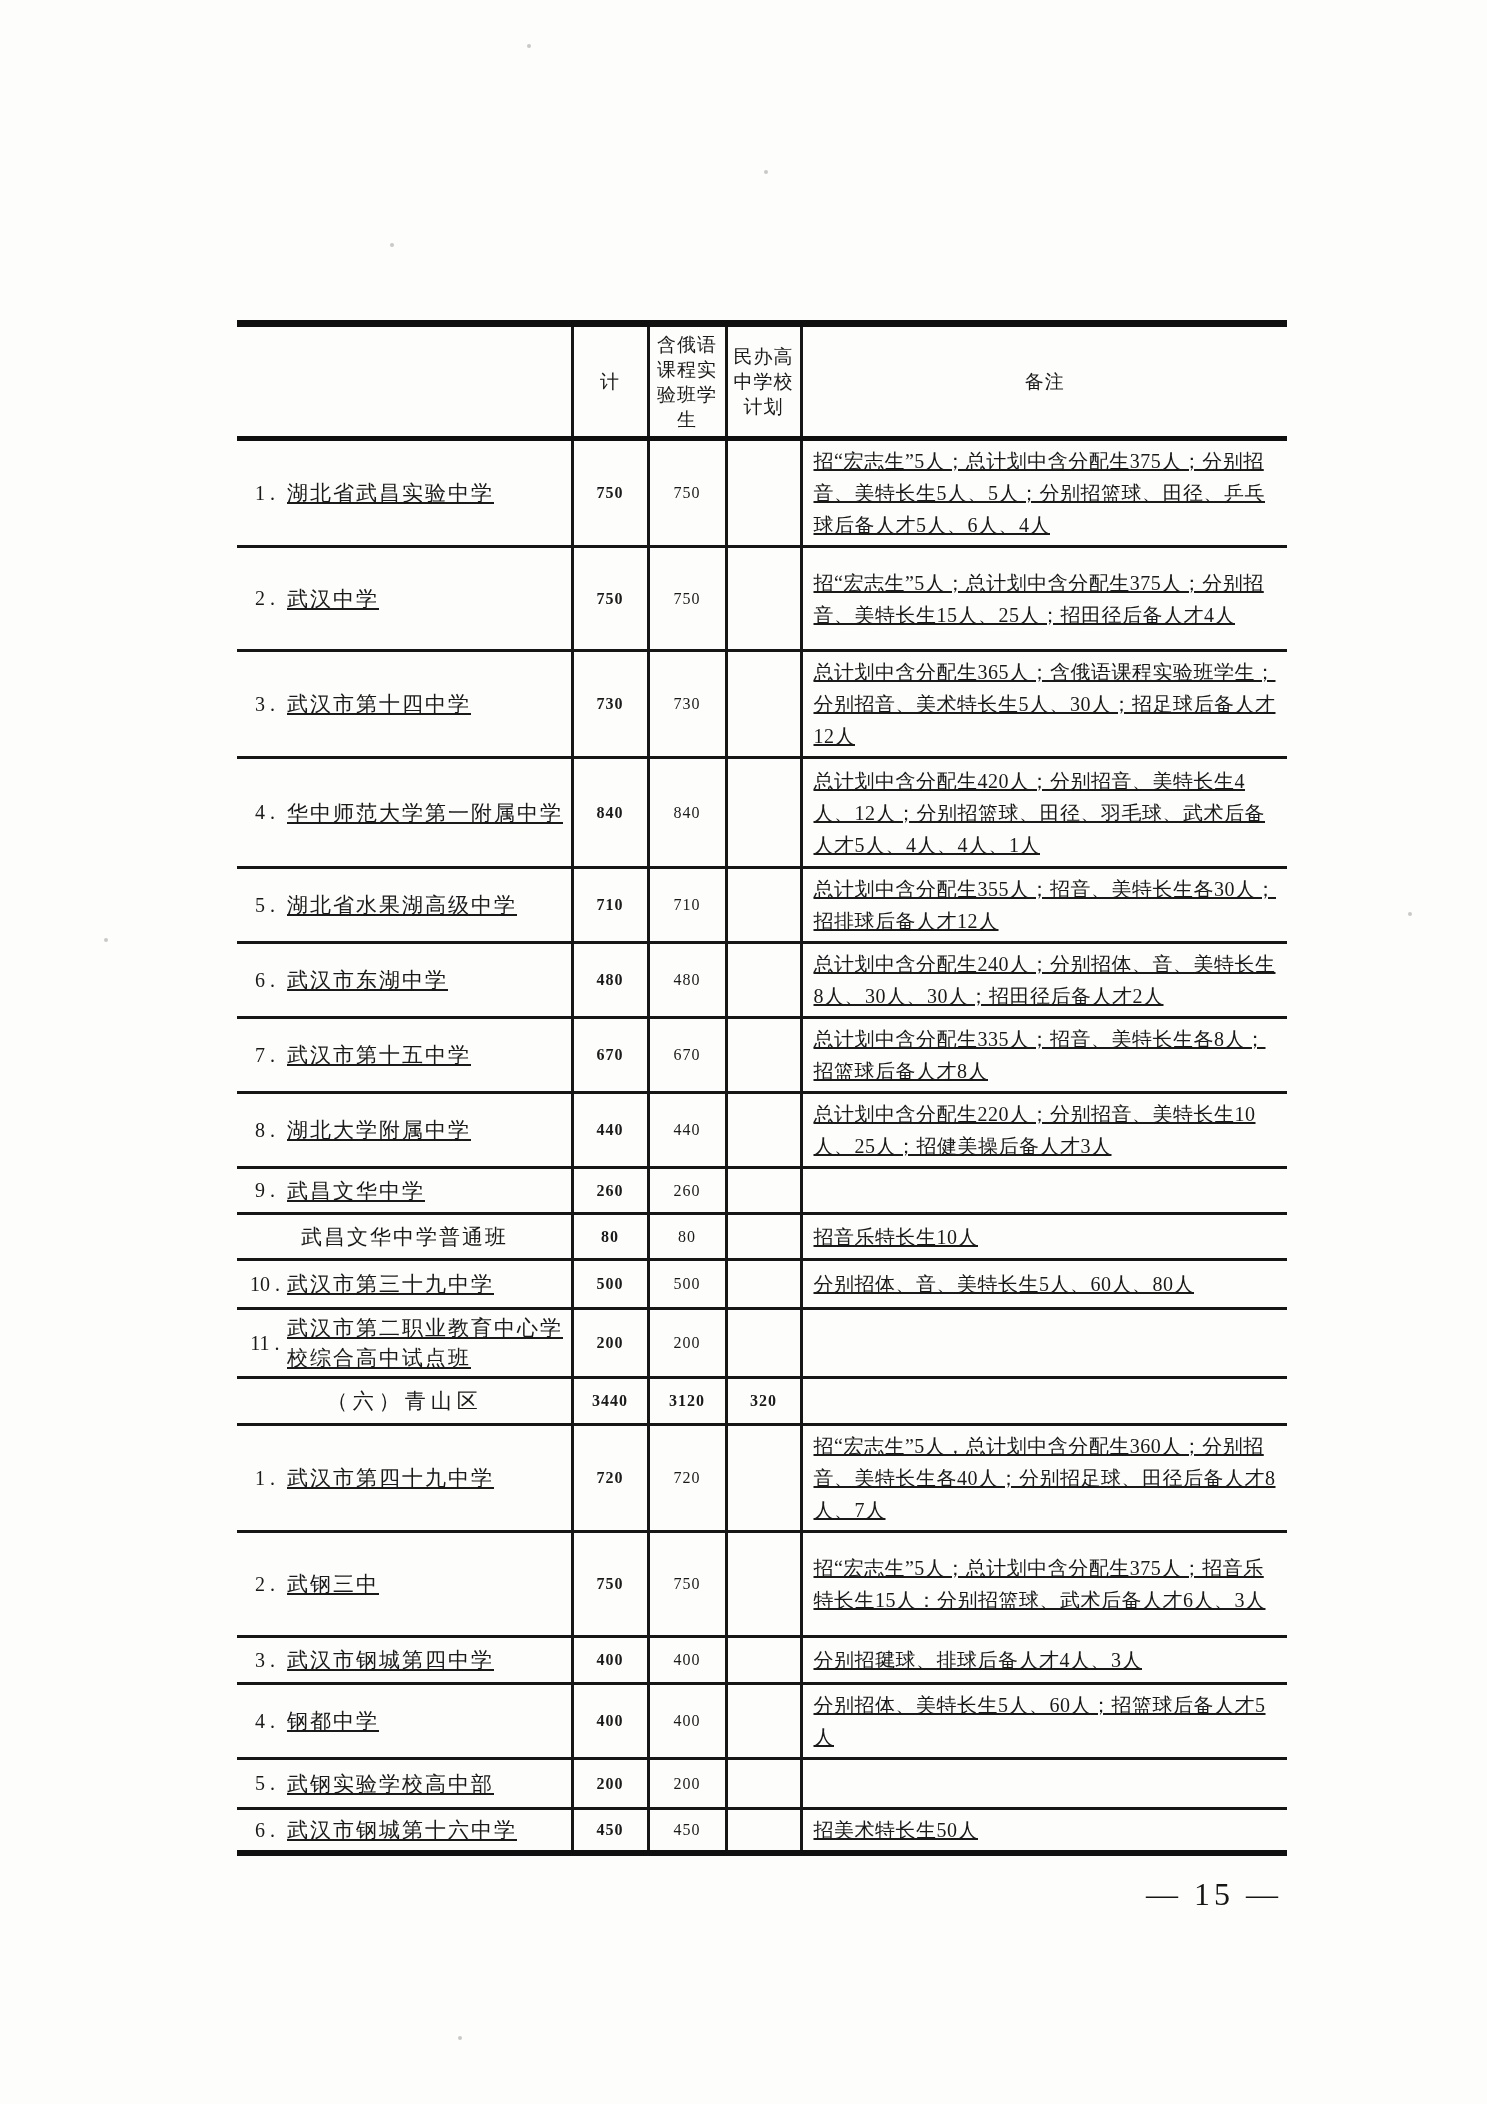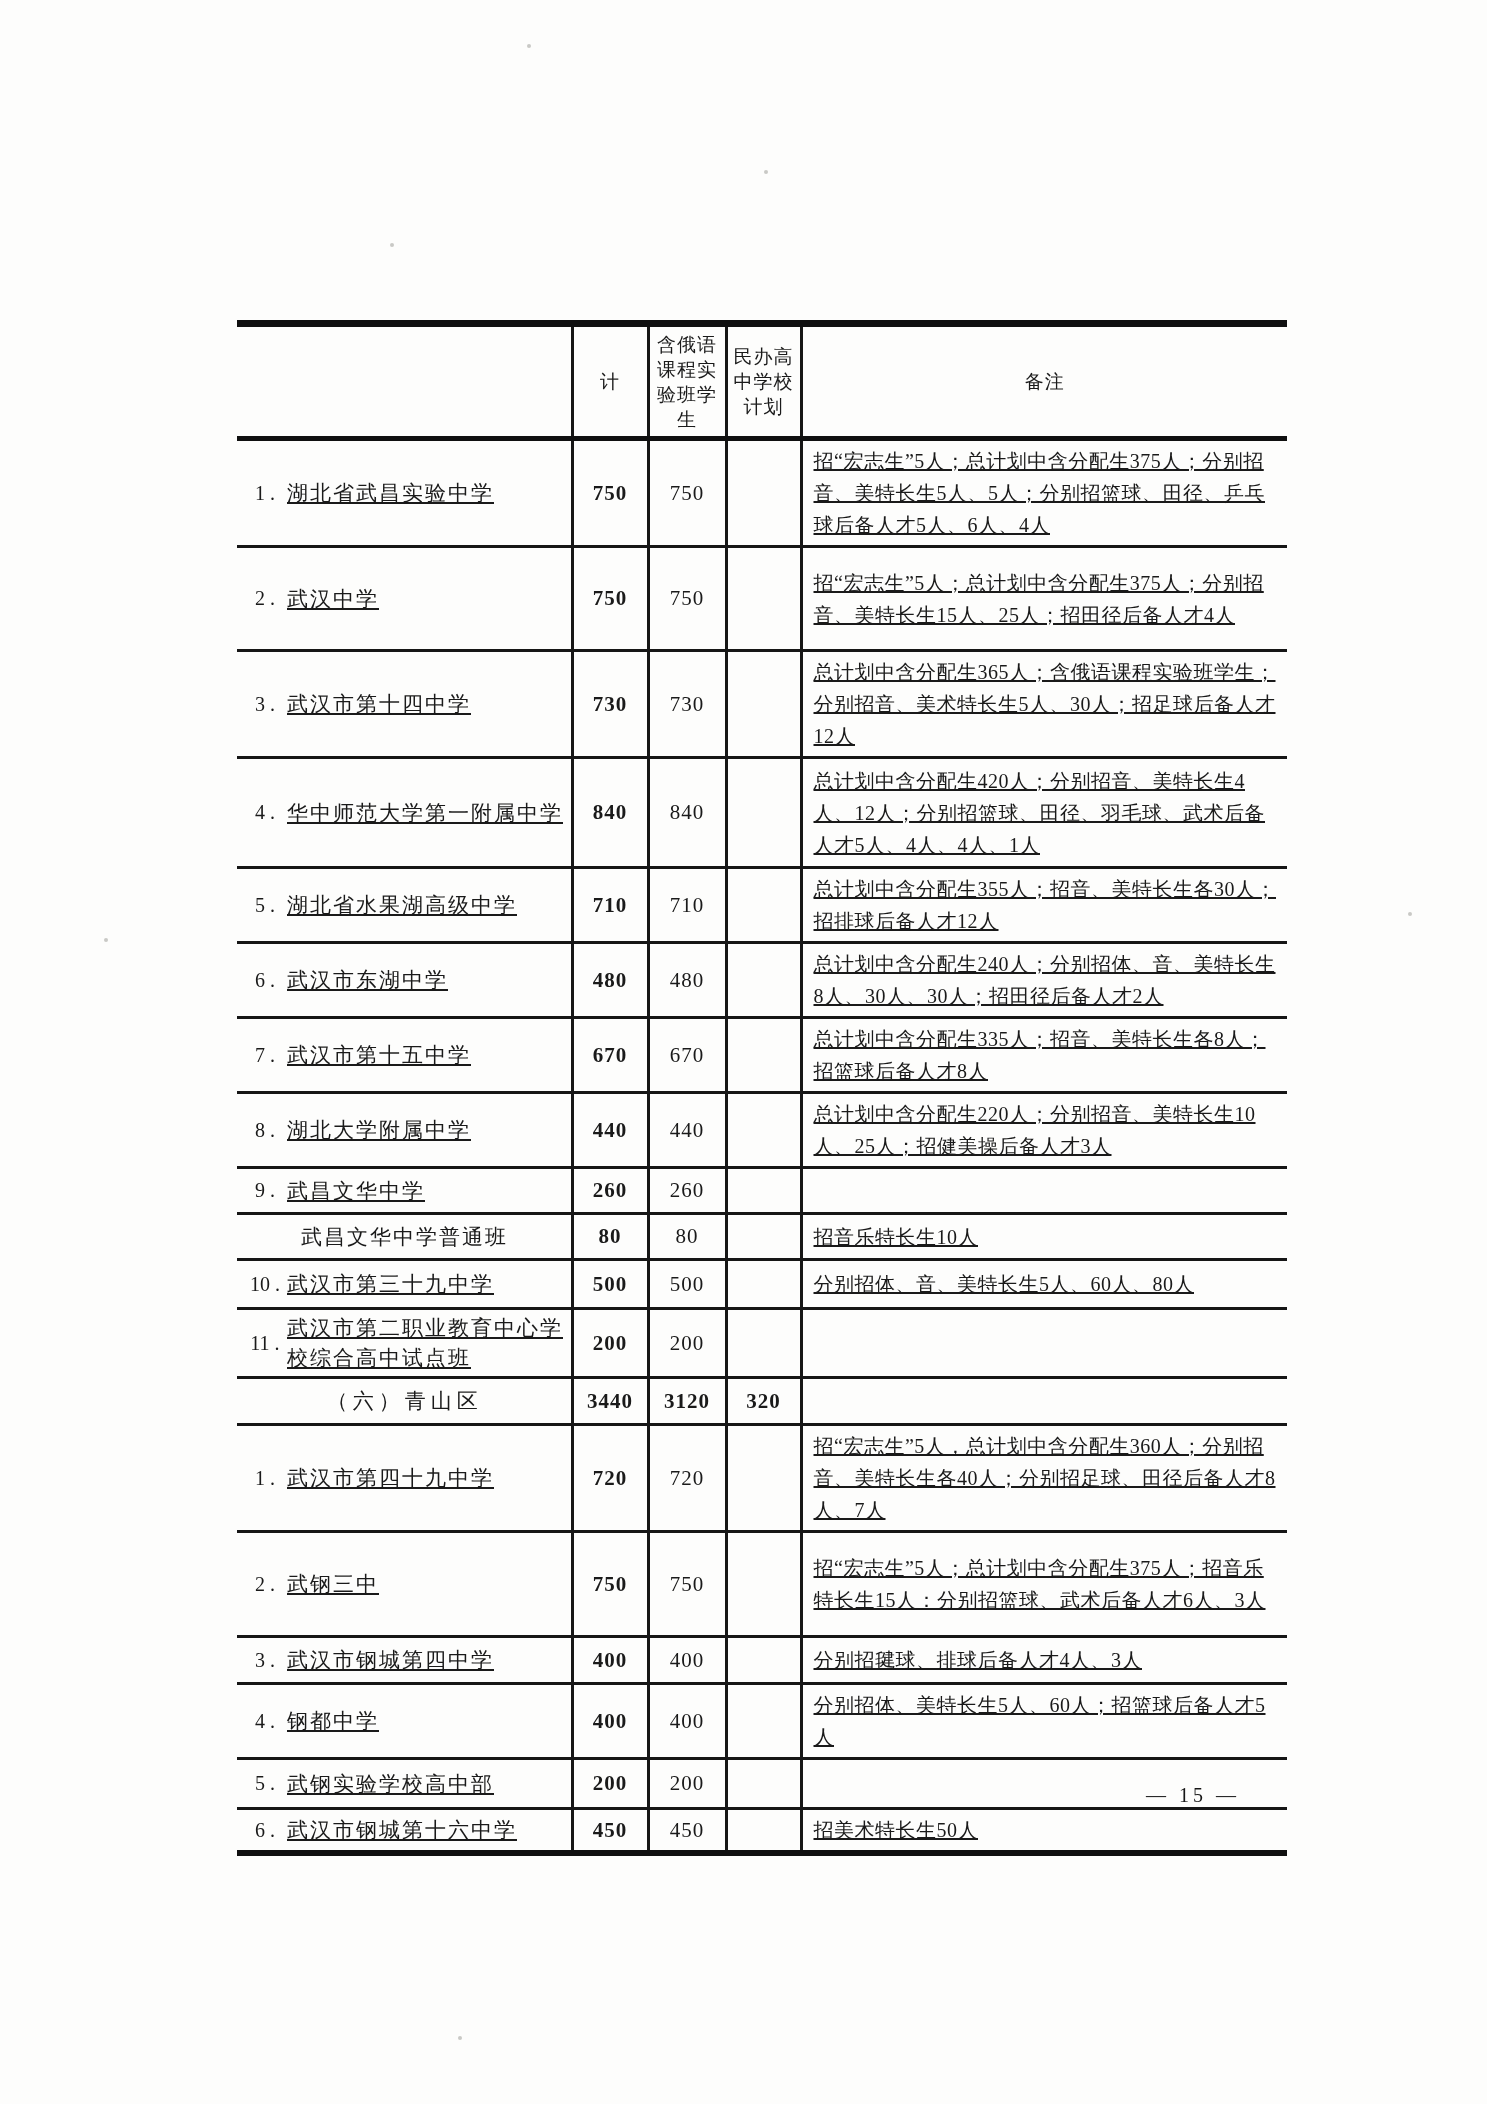--- a/index.html
+++ b/index.html
@@ -61,40 +61,40 @@
     letter-spacing:0;
     font-size:20px;
     white-space:nowrap;
   }
   .row-name { flex:1 1 auto; word-break:break-all; line-height:30px;text-decoration:underline; }
   td.name-cell.sub { padding-left:64px; }
   td.name-cell.section { text-align:center; letter-spacing:5px; }
 
   td.num-val {
     text-align:center;
-    font-size:21px;
+    font-size:16px;
     letter-spacing:1px;
   }
   td.total-cell { font-weight:bold; }
   tr.section-row td.num-val { font-weight:bold;font-family:Liberation Serif, serif; }
 
   td.remark-cell {
     font-size:20px;
     line-height:32px;
     letter-spacing:0.5px;
     padding:4px 8px 4px 11px;
     word-break:break-all;
     text-align:left;
     text-decoration:underline;
   }
 
   .page-number {
     position:absolute;
-    left:1146px; top:1784px;
-    font-size:20px;
+    left:1146px; top:1876px;
+    font-size:32px;
     letter-spacing:4px;
     color:#161616;
     white-space:nowrap;
   }
   .speck {
     position:absolute;
     width:4px; height:4px;
     background:#8a8a86;
     border-radius:50%;
     opacity:0.45;

